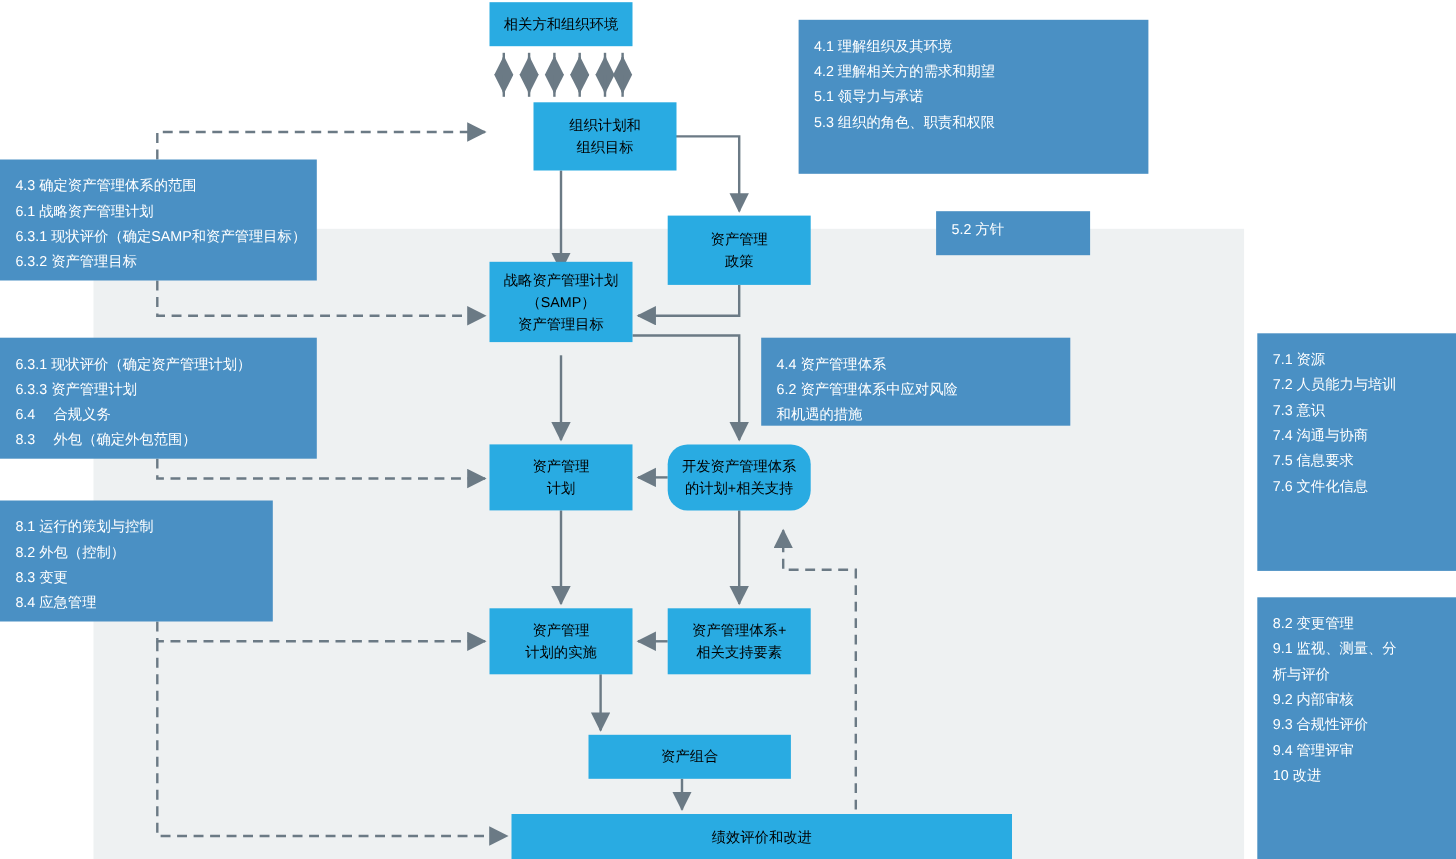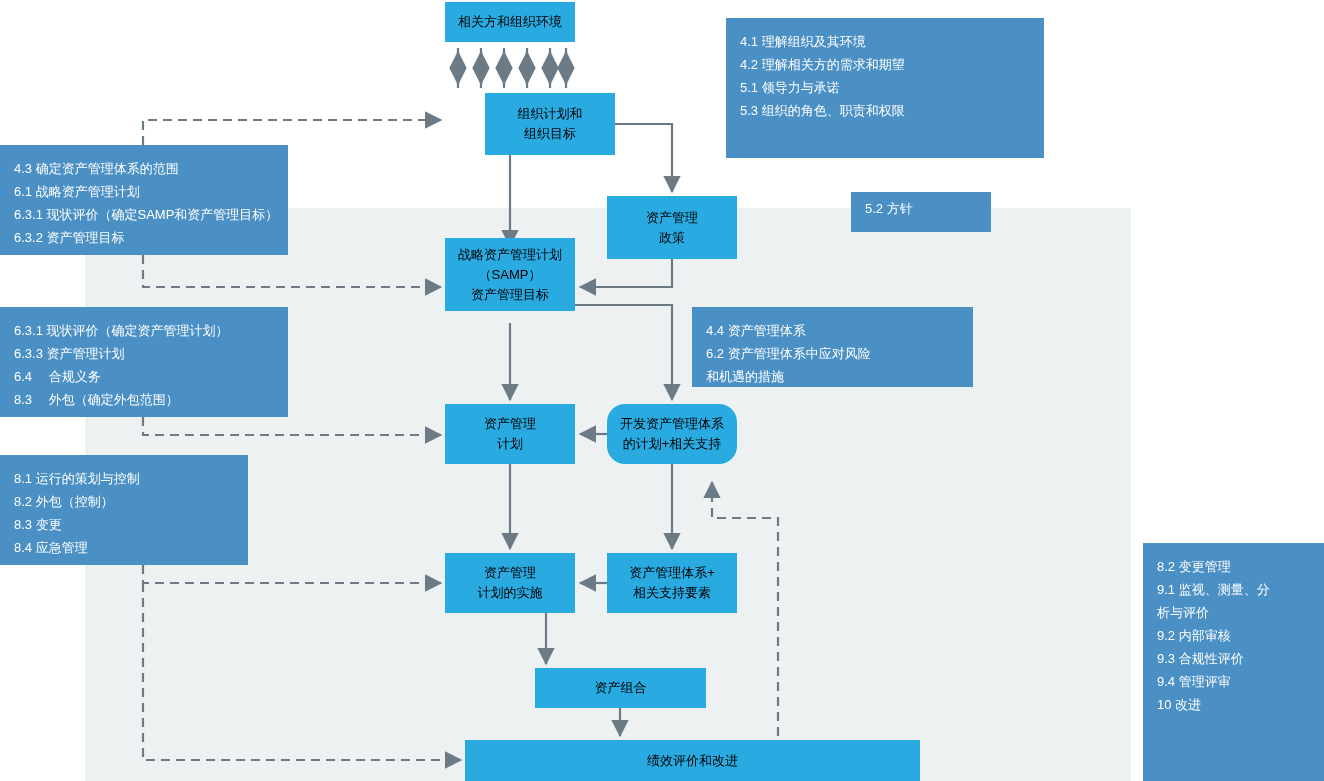--- a/index.html
+++ b/index.html
@@ -144,21 +144,21 @@
     </div>
   </div>
 
   <div class="node" style="left:607px;top:553px;width:130px;height:60px;">
     <div>
       <span>资产管理体系+</span><br>
       <span>相关支持要素</span>
     </div>
   </div>
 
-  <div class="node" style="left:535px;top:668px;width:171px;height:40px;">
+  <div class="node" style="left:535px;top:668px;width:184px;height:40px;">
     <div><span>资产组合</span></div>
   </div>
 
   <div class="node" style="left:465px;top:740px;width:455px;height:41px;">
     <div><span>绩效评价和改进</span></div>
   </div>
 
   <div class="side" style="left:726px;top:18px;width:318px;height:140px;">
     <span class="ln">4.1 理解组织及其环境</span>
     <span class="ln">4.2 理解相关方的需求和期望</span>
@@ -183,20 +183,28 @@
     <span class="ln">6.4 　合规义务</span>
     <span class="ln">8.3 　外包（确定外包范围）</span>
   </div>
 
   <div class="side" style="left:692px;top:307px;width:281px;height:80px;">
     <span class="ln">4.4 资产管理体系</span>
     <span class="ln">6.2 资产管理体系中应对风险</span>
     <span class="ln">和机遇的措施</span>
   </div>
 
+  <div class="side" style="left:1143px;top:303px;width:181px;height:216px;">
+    <span class="ln">7.1 资源</span>
+    <span class="ln">7.2 人员能力与培训</span>
+    <span class="ln">7.3 意识</span>
+    <span class="ln">7.4 沟通与协商</span>
+    <span class="ln">7.5 信息要求</span>
+    <span class="ln">7.6 文件化信息</span>
+  </div>
 
   <div class="side" style="left:0px;top:455px;width:248px;height:110px;">
     <span class="ln">8.1 运行的策划与控制</span>
     <span class="ln">8.2 外包（控制）</span>
     <span class="ln">8.3 变更</span>
     <span class="ln">8.4 应急管理</span>
   </div>
 
   <div class="side" style="left:1143px;top:543px;width:181px;height:238px;">
     <span class="ln">8.2 变更管理</span>

